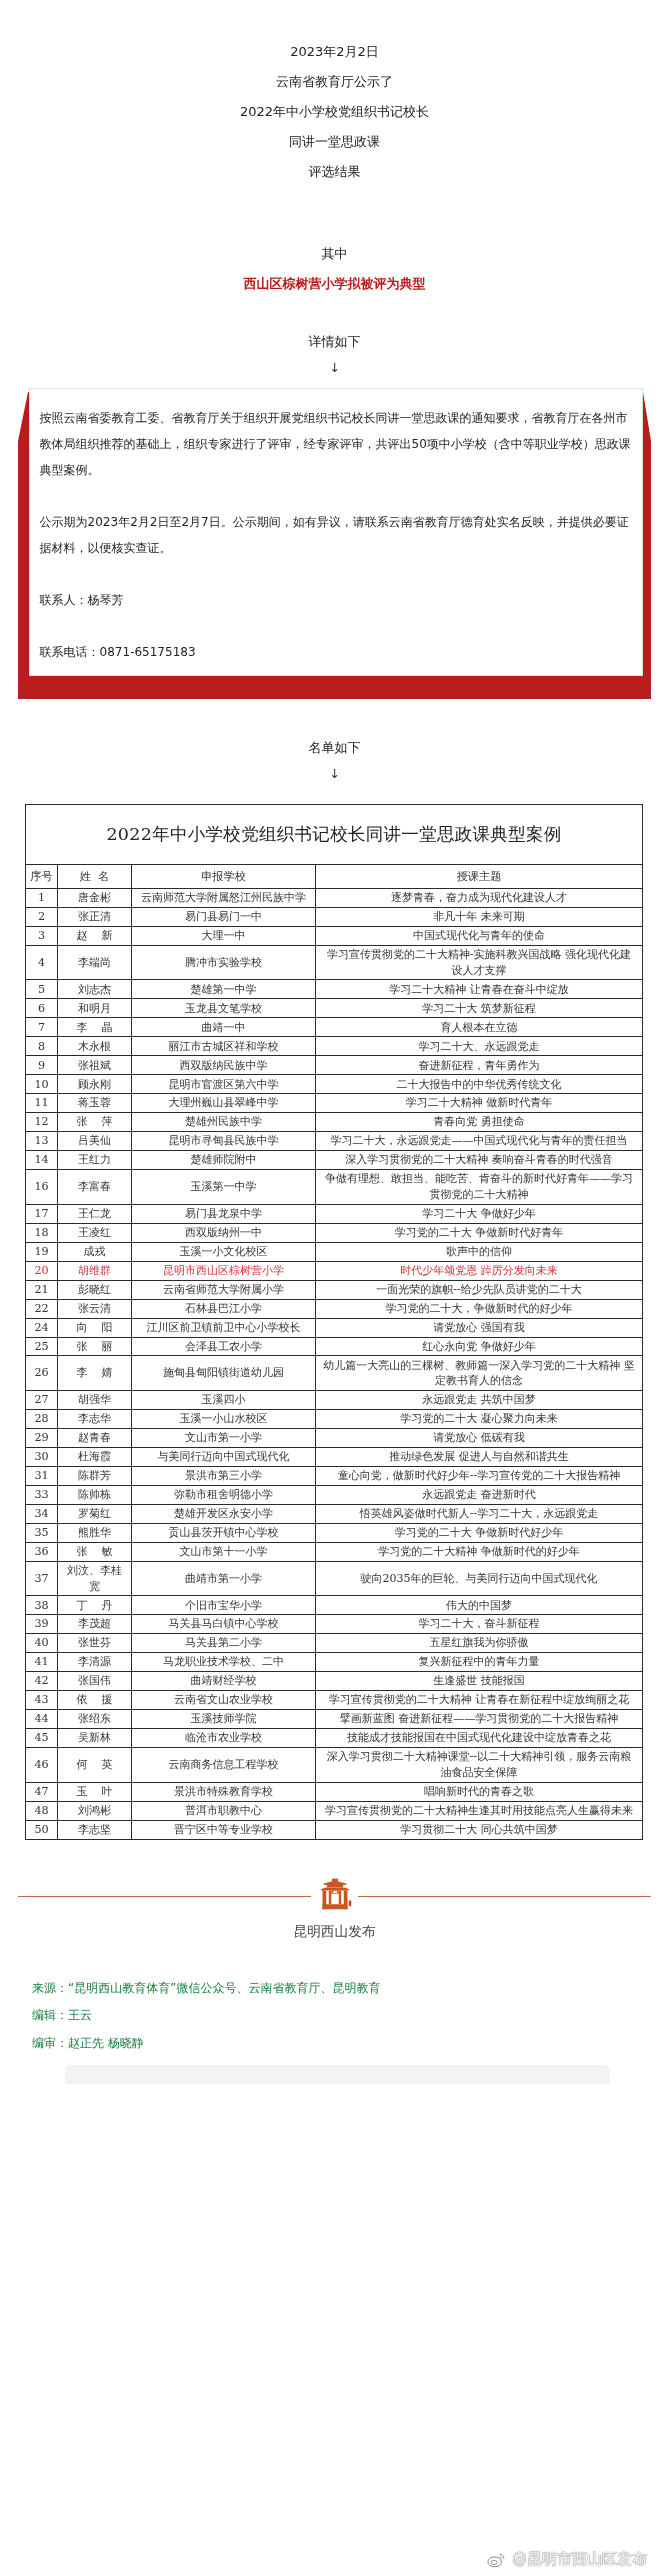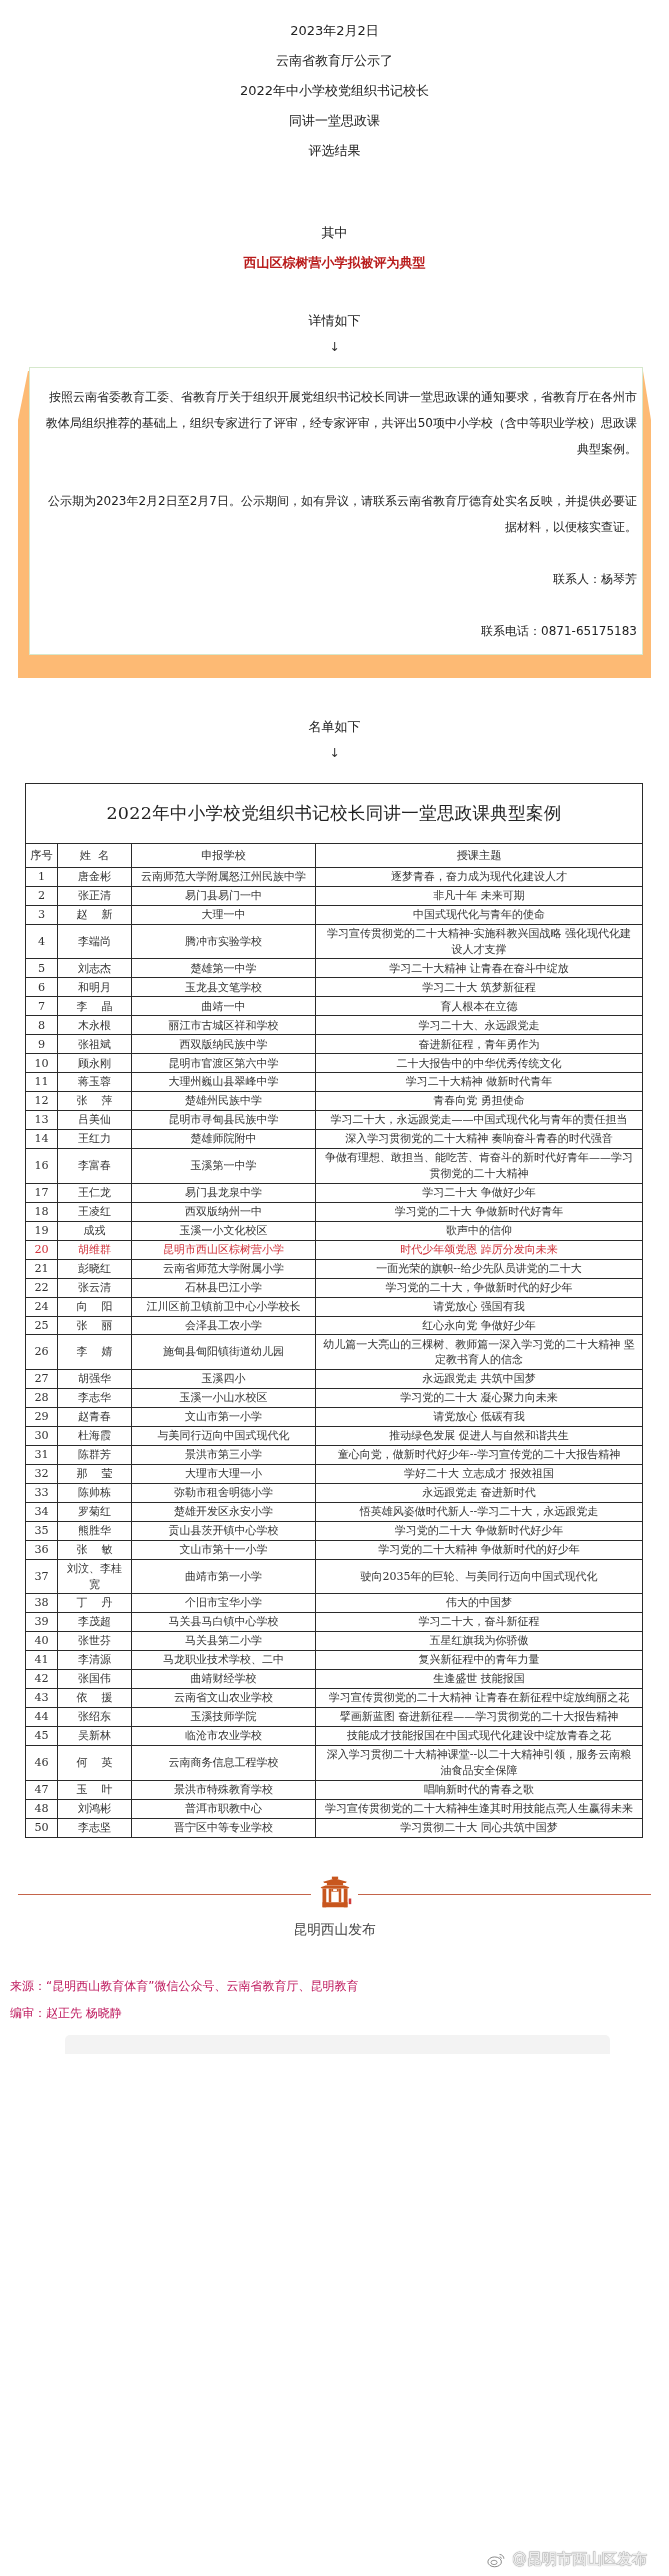--- a/index.html
+++ b/index.html
@@ -2,33 +2,32 @@
 <html style="font-size:10px"><head>
 <meta charset="utf-8">
 <style>
   * { box-sizing: border-box; margin: 0; padding: 0; }
   html, body { background: #ffffff; }
   body {
     width: 669px;
     font-family: "DejaVu Sans", "Liberation Sans", sans-serif;
     color: #222222;
   }
-  .intro { text-align: center; padding-top: 16px; }
+  .intro { text-align: center; padding-top: 16px; margin-top: 21px; }
   .intro .line { font-size: 13px; line-height: 30px; color: #222; }
   .intro .spacer { height: 52px; }
   .intro .highlight { color: #b91c1c; font-weight: bold; font-size: 13px; line-height: 30px; }
   .intro .spacer2 { height: 27.5px; }
   .arrow { font-size: 12.5px; line-height: 22.5px; text-align: center; color: #333; }
 
   .notice-wrap {
     position: relative;
     margin: 12.5px 18px 0 18px;
-    background: #fdba74;
+    background: #b91c1c;
     padding: 0 8px 19px 10.6px;
-    text-align: right;
   }
   .notice-wrap::before {
     content: "";
     position: absolute; left: 0; top: 0;
     width: 0; height: 0;
     border-top: 49px solid #ffffff;
     border-right: 10.6px solid transparent;
   }
   .notice-wrap::after {
     content: "";
@@ -91,21 +90,21 @@
     position: absolute; top: 19px; height: 1.2px; background: #c4644a;
   }
   .divider .rule-l { left: 0; width: 293px; }
   .divider .rule-r { right: 0; width: 293px; }
   .divider .emblem {
     position: absolute; left: 50%; top: 1.2px; margin-left: -17px;
     width: 34px; height: 35px;
   }
   .brand { text-align: center; font-size: 13.7px; color: #444; margin-top: 5px; line-height: 25px; }
 
-  .credits { margin: 31px 0 0 10px; font-size: 12px; color: #be185d; line-height: 27.5px; }
+  .credits { margin: 31px 0 0 32px; font-size: 12px; color: #15803d; line-height: 27.5px; }
   .footer-box {
     margin: 7.5px 0 0 65px;
     width: 545px; height: 19px;
     background: #f3f3f3;
     border-radius: 5px 5px 0 0;
   }
   .watermark {
     position: absolute; left: 487px; top: 2550px;
     font-size: 15px; color: rgba(255,255,255,0.85);
     text-shadow: 0 0 1.2px #888, 0 0 0.6px #666;
@@ -327,26 +326,20 @@
           <td class="c-no">30</td>
           <td class="c-name" style="white-space: pre-wrap;">杜海霞</td>
           <td class="c-school">与美同行迈向中国式现代化</td>
           <td class="c-topic">推动绿色发展  促进人与自然和谐共生</td>
         </tr>
         <tr>
           <td class="c-no">31</td>
           <td class="c-name" style="white-space: pre-wrap;">陈群芳</td>
           <td class="c-school">景洪市第三小学</td>
           <td class="c-topic">童心向党，做新时代好少年--学习宣传党的二十大报告精神</td>
-        </tr>
-        <tr>
-          <td class="c-no">32</td>
-          <td class="c-name" style="white-space: pre-wrap;">那    莹</td>
-          <td class="c-school">大理市大理一小</td>
-          <td class="c-topic">学好二十大  立志成才  报效祖国</td>
         </tr>
         <tr>
           <td class="c-no">33</td>
           <td class="c-name" style="white-space: pre-wrap;">陈帅栋</td>
           <td class="c-school">弥勒市租舍明德小学</td>
           <td class="c-topic">永远跟党走    奋进新时代</td>
         </tr>
         <tr>
           <td class="c-no">34</td>
           <td class="c-name" style="white-space: pre-wrap;">罗菊红</td>
@@ -464,20 +457,21 @@
     </g>
     <rect x="24" y="21" width="6" height="3" fill="#ffffff"></rect>
     <rect x="49" y="36" width="4" height="9" fill="#d23b3b"></rect>
   </svg>
   <div class="rule-r"></div>
 </div>
 <div class="brand">昆明西山发布</div>
 
 <div class="credits">
   <div>来源：“昆明西山教育体育”微信公众号、云南省教育厅、昆明教育</div>
+  <div>编辑：王云</div>
   <div>编审：赵正先 杨晓静</div>
 </div>
 <div class="footer-box"></div>
 
 <div class="watermark">
   <svg width="19" height="16" viewBox="0 0 30 26">
     <ellipse cx="12" cy="16" rx="11" ry="8" fill="none" stroke="#888" stroke-width="1.6"></ellipse>
     <ellipse cx="11" cy="17" rx="5" ry="3.5" fill="none" stroke="#888" stroke-width="1.4"></ellipse>
     <path d="M20 4 a7 7 0 0 1 7 7" fill="none" stroke="#888" stroke-width="1.6"></path>
     <path d="M20 8 a3 3 0 0 1 3 3" fill="none" stroke="#888" stroke-width="1.4"></path>

